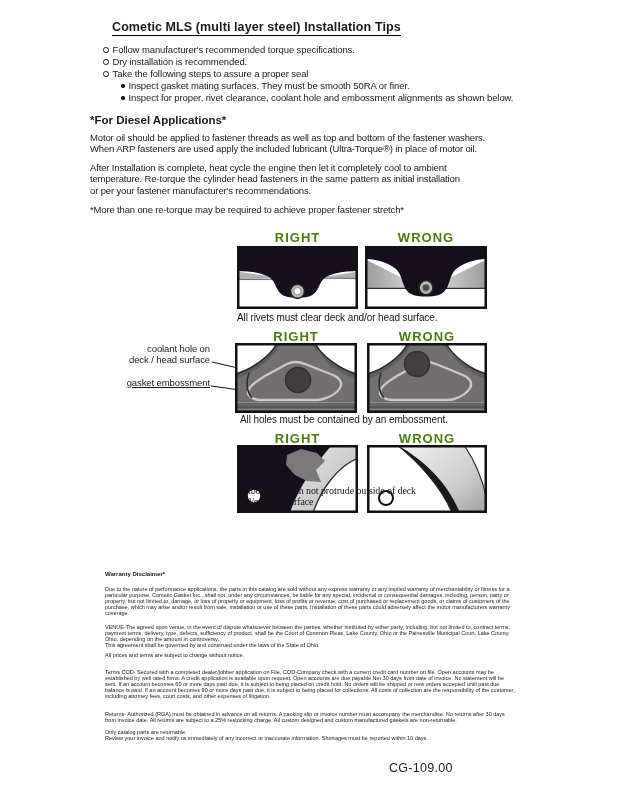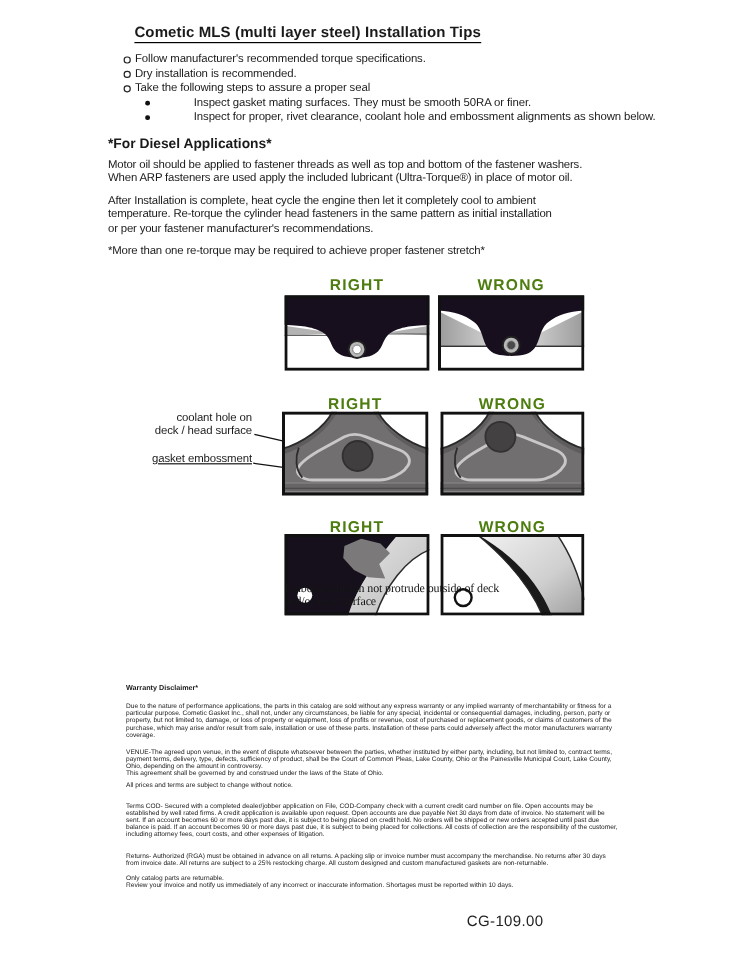--- a/index.html
+++ b/index.html
@@ -13,21 +13,21 @@
 
   
   .title{
     left:112px;top:20px;font-size:12.5px;font-weight:700;
     border-bottom:1.6px solid #000;padding-bottom:1px;letter-spacing:0.1px;
   }
 
   
   .bullets{left:103px;top:44px;font-size:9.5px;line-height:12px;letter-spacing:-0.1px;}
   .b-row{display:flex;align-items:center;text-align:center;}
-  .b-row.sub{margin-left:18px;gap:33px;}
+  .b-row.sub{margin-left:18px;}
   .mk{flex:0 0 auto;margin-right:4px;}
   .mk.open{width:3.5px;height:3.5px;border:1px solid #222;border-radius:50%;}
   .mk.dot{width:3.5px;height:3.5px;background:#111;border-radius:50%;}
 
   
   .diesel-h{left:90px;top:114px;font-size:11.5px;font-weight:700;}
   .diesel-p1{left:90px;top:132px;font-size:9.5px;line-height:11px;letter-spacing:-0.15px;}
   .diesel-p2{left:90px;top:162px;font-size:9.5px;line-height:11.3px;letter-spacing:-0.15px;}
   .diesel-note{left:90px;top:204px;font-size:9.5px;letter-spacing:-0.15px;}
 
@@ -123,20 +123,21 @@
       <polygon points="0,13 58,41.5 0,41.5" fill="url(#g1wl)"></polygon>
       <polygon points="122,13 64,41.5 122,41.5" fill="url(#g1wr)"></polygon>
       <line x1="0" y1="41.8" x2="122" y2="41.8" stroke="#333" stroke-width="1.2"></line>
       <path d="M0,0 H122 V12.5 C108,13.5 100,16 92,22 C82,29.5 87,44 73,48.5 C67,50.2 55,50.2 49,48.5 C35,44 40,29.5 30,22 C22,16 14,13.5 0,12.5 Z" fill="#170f1d"></path>
       <circle cx="61" cy="41" r="7" fill="#b9b9b9" stroke="#222" stroke-width="1.6"></circle>
       <circle cx="61" cy="41" r="3.6" fill="#4a4a4a" stroke="#999" stroke-width="0.8"></circle>
       <rect x="1.25" y="1.25" width="119.5" height="59.5" fill="none" stroke="#111" stroke-width="2.5"></rect>
     </svg>
   </div>
 
+  <div class="abs cap" style="left:237px;top:312px;">All rivets must clear deck and/or head surface.</div>
 
   <div class="abs hdr" style="left:235px;top:329px;width:122px;">RIGHT</div>
   <div class="abs hdr" style="left:367px;top:329px;width:120px;">WRONG</div>
 
   <div class="abs callout preline" style="top:344px;">coolant hole on
 deck / head surface</div>
   <div class="abs callout" style="top:378px;text-decoration:underline;">gasket embossment</div>
 
   <svg class="abs" style="left:205px;top:352px;width:100px;height:48px;" viewBox="0 0 100 48">
     <line x1="7" y1="10" x2="89" y2="29" stroke="#111" stroke-width="1"></line>
@@ -176,20 +177,21 @@
       <line x1="0" y1="59.5" x2="120" y2="59.5" stroke="#8d8b8c" stroke-width="1"></line>
       <line x1="0" y1="64" x2="120" y2="64" stroke="#4c4a4b" stroke-width="1"></line>
       <line x1="0" y1="66.5" x2="120" y2="66.5" stroke="#8d8b8c" stroke-width="0.8"></line>
       <path d="M77,57 L26,57 C18,57 12,53 13,48 C14,44 20,39 30,33 L51,21 C56,18.5 63,18.5 69,21 L96,32 C103,35 106,40 103,45 C100,50 94,54 87,56 C84,57 81,57 77,57 Z" fill="none" stroke="#c9c7c8" stroke-width="2.4"></path>
       <path d="M14,30 C11,38 11,48 17,55" fill="none" stroke="#2e2c2d" stroke-width="1.5"></path>
       <circle cx="50" cy="21" r="12.5" fill="#434142" stroke="#333132" stroke-width="1.5"></circle>
       <rect x="1.25" y="1.25" width="117.5" height="67.5" fill="none" stroke="#111" stroke-width="2.5"></rect>
     </svg>
   </div>
 
+  <div class="abs cap" style="left:240px;top:414px;">All holes must be contained by an embossment.</div>
 
   <div class="abs hdr" style="left:237px;top:431px;width:121px;">RIGHT</div>
   <div class="abs hdr" style="left:367px;top:431px;width:120px;">WRONG</div>
 
   <div class="imgbox" style="left:237px;top:445px;width:121px;height:68px;">
     <svg viewBox="0 0 121 68" preserveAspectRatio="none">
       <defs>
         <linearGradient id="g3r" x1="0" y1="0" x2="1" y2="1">
           <stop offset="0" stop-color="#e6e6e6"></stop>
             <stop offset="1" stop-color="#b9b9b9"></stop>

